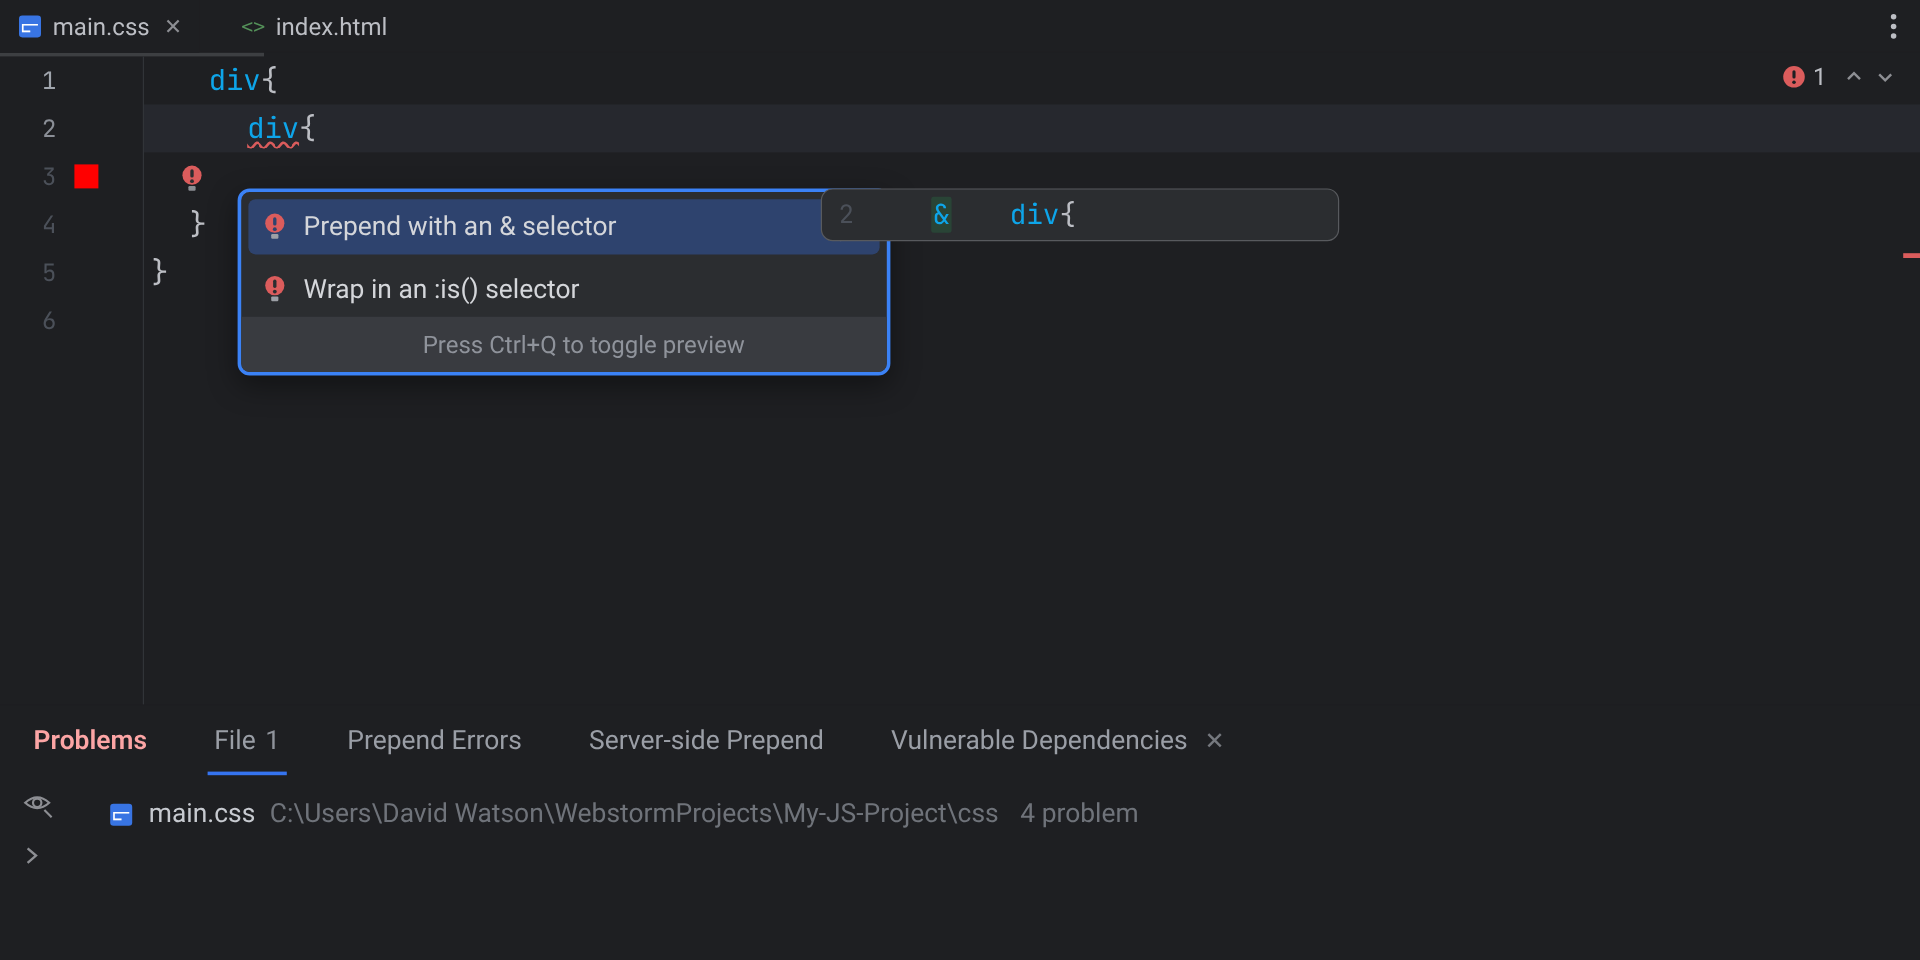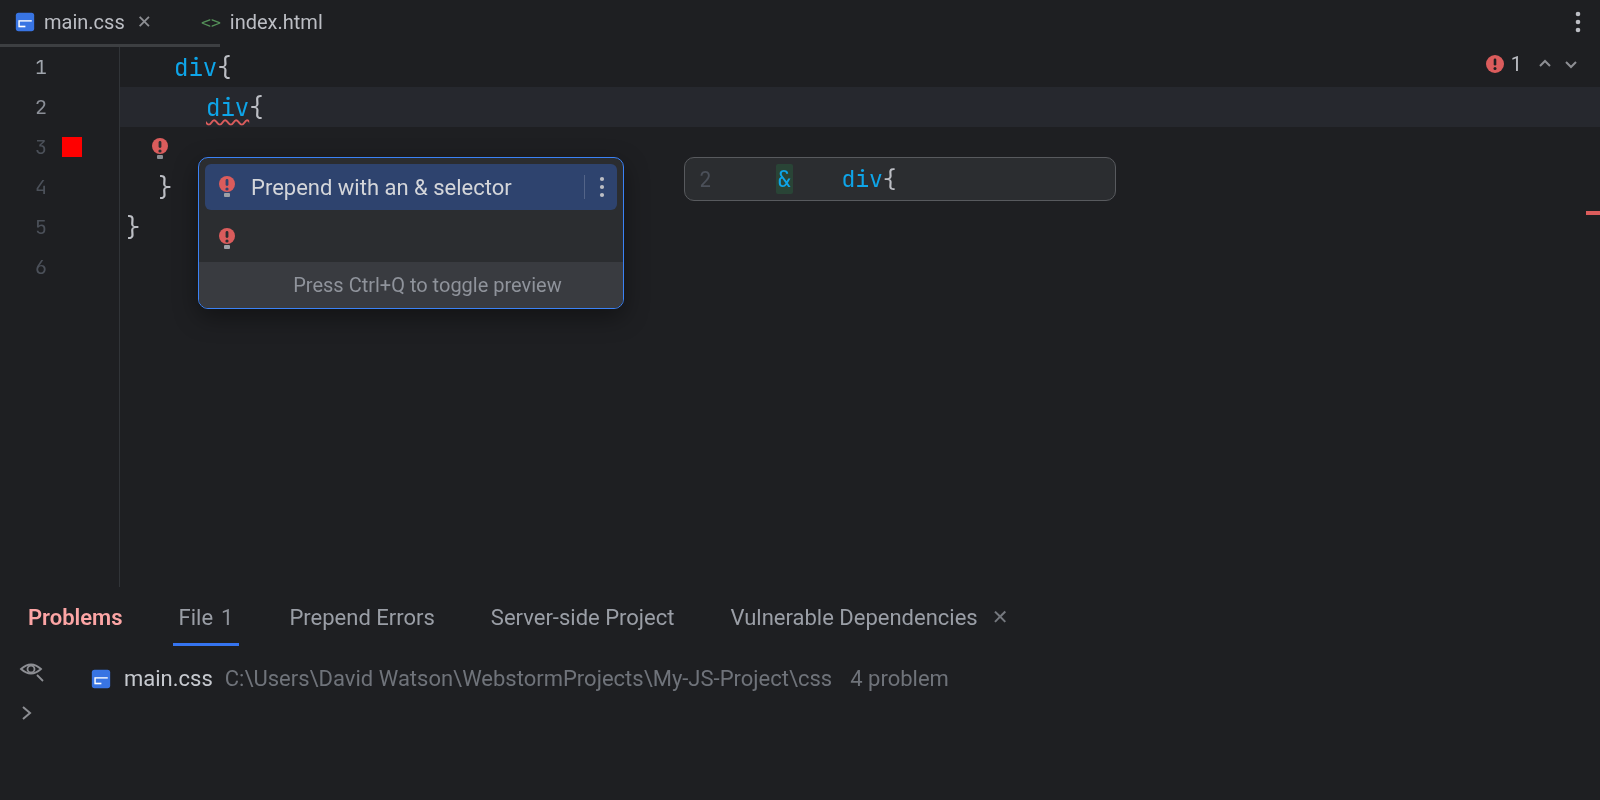--- a/index.html
+++ b/index.html
@@ -85,23 +85,23 @@
   .chev { width:22px; height:22px; display:flex; align-items:center; justify-content:center; opacity:.7; cursor:pointer;}
   .right-mark { position:absolute; right:0; top:164px; width:14px; height:4px; background:#db5c5c; }
   
   .bulb {
     position:absolute; left:30px; top:90px;
     width:20px; height:20px;
   }
   
   .popup {
     position:absolute; left:198px; top:157px;
-    width:426px;
+    width:544px;
     background:#2b2d30;
-    border:1px solid #3b82f6;
+    border:3px solid #3b82f6;
     border-radius:10px;
     box-shadow:0 8px 24px rgba(0,0,0,.4);
     overflow:hidden;
   }
   .popup .item {
     display:flex; align-items:center;
     height:46px;
     padding:0 18px;
     gap:14px;
     font-size:22px;
@@ -288,40 +288,41 @@
         </svg>
     </span>
   </div>
   <div class="item">
     <svg width="20" height="24" viewBox="0 0 20 24">
         <circle cx="10" cy="9" r="8" fill="#db5c5c"></circle>
         <rect x="8.6" y="4" width="2.8" height="7" rx="1.4" fill="#2b2d30"></rect>
         <circle cx="10" cy="14" r="1.6" fill="#2b2d30"></circle>
         <rect x="7" y="18" width="6" height="4" rx="1" fill="#9da0a6"></rect>
       </svg>
+    <span>Wrap in an :is() selector</span>
   </div>
   <div class="footer">Press Ctrl+Q to toggle preview</div>
 </div>
 
 <div class="preview">
   <span class="pln">2</span>
   <span class="ins tok-sel">&amp;</span>
   <span class="tok-sel"> div</span>
   <span class="tok-brace"> {</span>
 </div>
 
 <div class="panel">
   <div class="panel-tabs">
     <div class="ptab bold">Problems</div>
     <div class="ptab active">
       <span>File</span>
       <span class="count">1</span>
     </div>
     <div class="ptab">Prepend Errors</div>
-    <div class="ptab">Server-side Project</div>
+    <div class="ptab">Server-side Prepend</div>
     <div class="ptab">
       <span>Vulnerable Dependencies</span>
       <span class="x">✕</span>
     </div>
   </div>
   <div class="panel-body">
     <div class="file-row">
       <svg width="22" height="22" viewBox="0 0 24 24">
           <rect x="2" y="2" width="20" height="20" rx="3" fill="#3874e3"></rect>
           <text x="12" y="17" font-size="14" font-family="sans-serif" fill="#fff" text-anchor="middle" font-weight="700">⫍</text>

